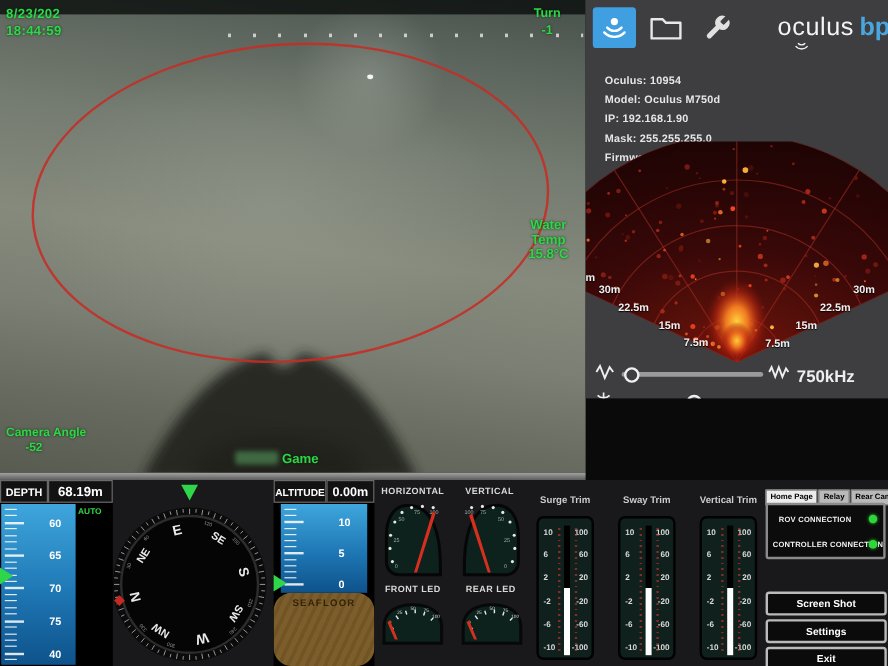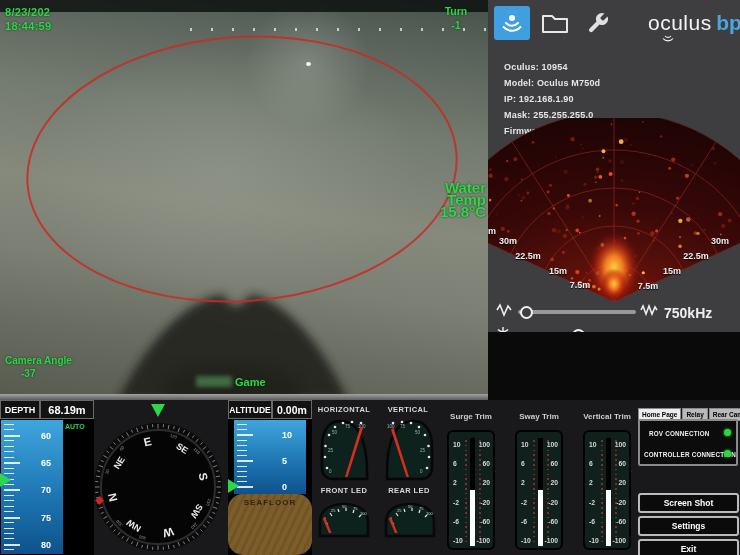--- a/index.html
+++ b/index.html
@@ -16,21 +16,21 @@
       linear-gradient(188deg,#46514b 0%,#5c655d 14%,#747b70 32%,#868a7d 52%,#7c8074 68%,#686c60 84%,#575b50 100%);}
   .vtop{position:absolute;left:0;top:0;width:100%;height:12px;background:rgba(8,12,10,.78);}
   .red-ellipse{position:absolute;left:26px;top:36px;width:432px;height:266px;border:2.5px solid rgba(198,44,36,.88);
     border-radius:50%;transform:rotate(-4deg);}
   .dashrow{position:absolute;left:190px;top:28px;width:296px;height:3px;opacity:.8;
     background:repeating-linear-gradient(90deg,rgba(245,245,245,.9) 0 2.5px,transparent 2.5px 21px);}
   .speck{position:absolute;left:306px;top:62px;width:5px;height:4px;border-radius:50%;background:rgba(255,255,255,.92);}
   .osd{position:absolute;color:var(--osd);font-weight:bold;text-shadow:0 0 2px rgba(0,30,0,.85);}
   #osd-datetime{left:5px;top:5px;font-size:11px;line-height:14px;letter-spacing:.3px;}
   #osd-turn{left:434px;top:4px;width:44px;text-align:center;font-size:10.5px;line-height:14px;}
-  #osd-temp{left:428px;top:182px;width:58px;text-align:right;font-size:15px;line-height:12px;}
+  #osd-temp{left:428px;top:182px;width:58px;text-align:center;font-size:11px;line-height:12px;}
   #osd-cam{left:5px;top:354px;font-size:10px;line-height:13px;}
   #osd-cam .val{padding-left:16px;}
   #osd-mark{left:196px;top:376px;font-size:11px;}
   #osd-mark .blurbox{display:inline-block;width:36px;height:11px;margin-right:3px;border-radius:2px;
     background:rgba(110,215,125,.4);filter:blur(2px);vertical-align:-1px;}
   .vbar{position:absolute;left:0;top:394px;width:488px;height:6px;background:linear-gradient(#a2a2a2,#5c5c5c);}
 
   
   #sonar{position:absolute;left:488px;top:0;width:252px;height:332px;background:#3e3e41;overflow:hidden;}
   .tbtn{position:absolute;border-radius:3px;display:flex;align-items:center;justify-content:center;}
@@ -125,21 +125,21 @@
     <div id="osd-turn" class="osd">
       <div>Turn</div>
       <div>-1</div>
     </div>
     <div id="osd-temp" class="osd">
       <div>Water Temp</div>
       <div>15.8°C</div>
     </div>
     <div id="osd-cam" class="osd">
       <div>Camera Angle</div>
-      <div class="val">-37</div>
+      <div class="val">-52</div>
     </div>
     <div id="osd-mark" class="osd">
       <span class="blurbox"></span><span>Game</span>
     </div>
   </section>
   <div class="vbar"></div>
 
   <section id="sonar">
     <div id="btn-sonar" class="tbtn">
       <svg width="22" height="22" viewBox="0 0 22 22">
@@ -425,21 +425,21 @@
           <div class="tick" style="left: 3px; top: 80.3px; width: 10px; height: 1px;"></div>
           <div class="tick" style="left: 3px; top: 85.75px; width: 10px; height: 1px;"></div>
           <div class="tick" style="left: 3px; top: 91.2px; width: 10px; height: 1px;"></div>
           <div class="tick" style="left: 3px; top: 96.65px; width: 16px; height: 2px;"></div>
           <div class="ticklab" style="left: 40px; top: 97.65px;">75</div>
           <div class="tick" style="left: 3px; top: 102.1px; width: 10px; height: 1px;"></div>
           <div class="tick" style="left: 3px; top: 107.55px; width: 10px; height: 1px;"></div>
           <div class="tick" style="left: 3px; top: 113px; width: 10px; height: 1px;"></div>
           <div class="tick" style="left: 3px; top: 118.45px; width: 10px; height: 1px;"></div>
           <div class="tick" style="left: 3px; top: 123.9px; width: 16px; height: 2px;"></div>
-          <div class="ticklab" style="left: 40px; top: 124.9px;">80</div>
+          <div class="ticklab" style="left: 40px; top: 124.9px;">40</div>
           <div class="tick" style="left: 3px; top: 129.35px; width: 10px; height: 1px;"></div>
         </div>
       <div id="auto-label">AUTO</div>
       <div class="garrow" style="left:0;top:73px"></div>
     </div>
 
     <div class="abs" style="left:94px;top:0;width:134px;height:155px">
       <svg id="compass-svg" width="134" height="155" viewBox="0 0 134 155">
           <circle cx="64" cy="87" r="64" fill="#0b0b0b"></circle>
           <circle cx="64" cy="87" r="57" fill="#050505" stroke="#2c2c2c" stroke-width="2"></circle>

